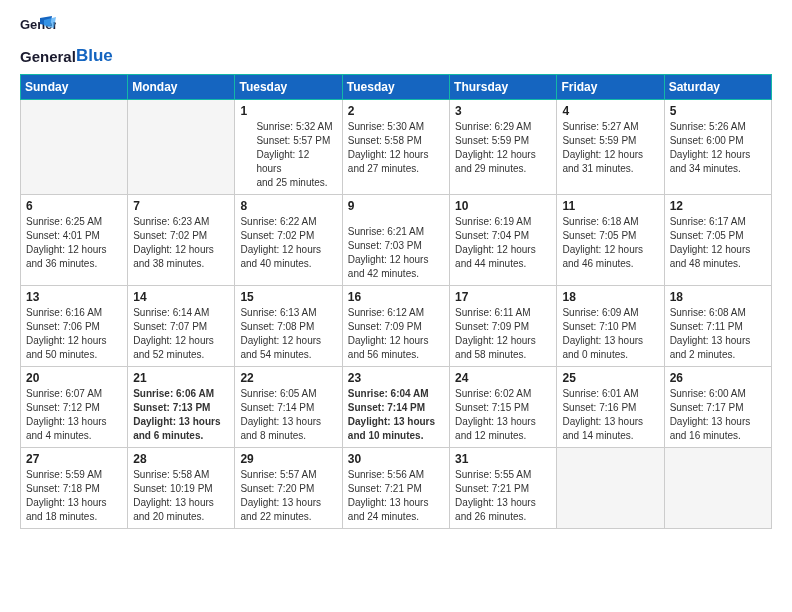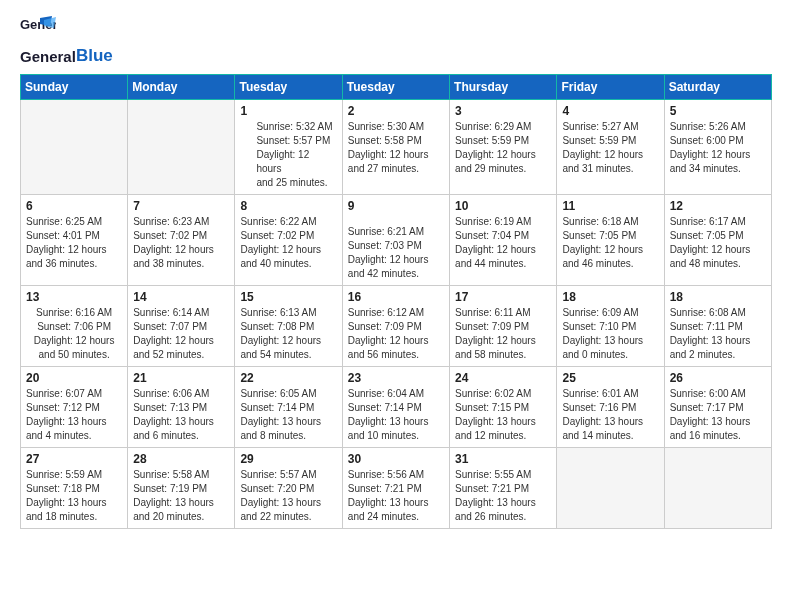--- a/index.html
+++ b/index.html
@@ -194,21 +194,21 @@
           <span class="day-num">12</span>
           <div class="day-info" style="white-space: pre-line;">Sunrise: 6:17 AM
 Sunset: 7:05 PM
 Daylight: 12 hours
 and 48 minutes.</div>
         </td>
       </tr>
       <tr>
         <td>
           <span class="day-num">13</span>
-          <div class="day-info" style="white-space: pre-line; text-align: center;">Sunrise: 6:16 AM
+          <div class="day-info" style="white-space: pre-line;">Sunrise: 6:16 AM
 Sunset: 7:06 PM
 Daylight: 12 hours
 and 50 minutes.</div>
         </td>
         <td>
           <span class="day-num">14</span>
           <div class="day-info" style="white-space: pre-line;">Sunrise: 6:14 AM
 Sunset: 7:07 PM
 Daylight: 12 hours
 and 52 minutes.</div>
@@ -252,35 +252,35 @@
       <tr>
         <td>
           <span class="day-num">20</span>
           <div class="day-info" style="white-space: pre-line;">Sunrise: 6:07 AM
 Sunset: 7:12 PM
 Daylight: 13 hours
 and 4 minutes.</div>
         </td>
         <td>
           <span class="day-num">21</span>
-          <div class="day-info" style="white-space: pre-line;">Sunrise: 6:06 AM
+          <div class="day-info" style="white-space: pre-line; font-weight: bold;">Sunrise: 6:06 AM
 Sunset: 7:13 PM
 Daylight: 13 hours
 and 6 minutes.</div>
         </td>
         <td>
           <span class="day-num">22</span>
           <div class="day-info" style="white-space: pre-line;">Sunrise: 6:05 AM
 Sunset: 7:14 PM
 Daylight: 13 hours
 and 8 minutes.</div>
         </td>
         <td>
           <span class="day-num">23</span>
-          <div class="day-info" style="white-space: pre-line;">Sunrise: 6:04 AM
+          <div class="day-info" style="white-space: pre-line; font-weight: bold;">Sunrise: 6:04 AM
 Sunset: 7:14 PM
 Daylight: 13 hours
 and 10 minutes.</div>
         </td>
         <td>
           <span class="day-num">24</span>
           <div class="day-info" style="white-space: pre-line;">Sunrise: 6:02 AM
 Sunset: 7:15 PM
 Daylight: 13 hours
 and 12 minutes.</div>
@@ -304,21 +304,21 @@
         <td>
           <span class="day-num">27</span>
           <div class="day-info" style="white-space: pre-line;">Sunrise: 5:59 AM
 Sunset: 7:18 PM
 Daylight: 13 hours
 and 18 minutes.</div>
         </td>
         <td>
           <span class="day-num">28</span>
           <div class="day-info" style="white-space: pre-line;">Sunrise: 5:58 AM
-Sunset: 7:19 PM
+Sunset: 10:19 PM
 Daylight: 13 hours
 and 20 minutes.</div>
         </td>
         <td>
           <span class="day-num">29</span>
           <div class="day-info" style="white-space: pre-line;">Sunrise: 5:57 AM
 Sunset: 7:20 PM
 Daylight: 13 hours
 and 22 minutes.</div>
         </td>

